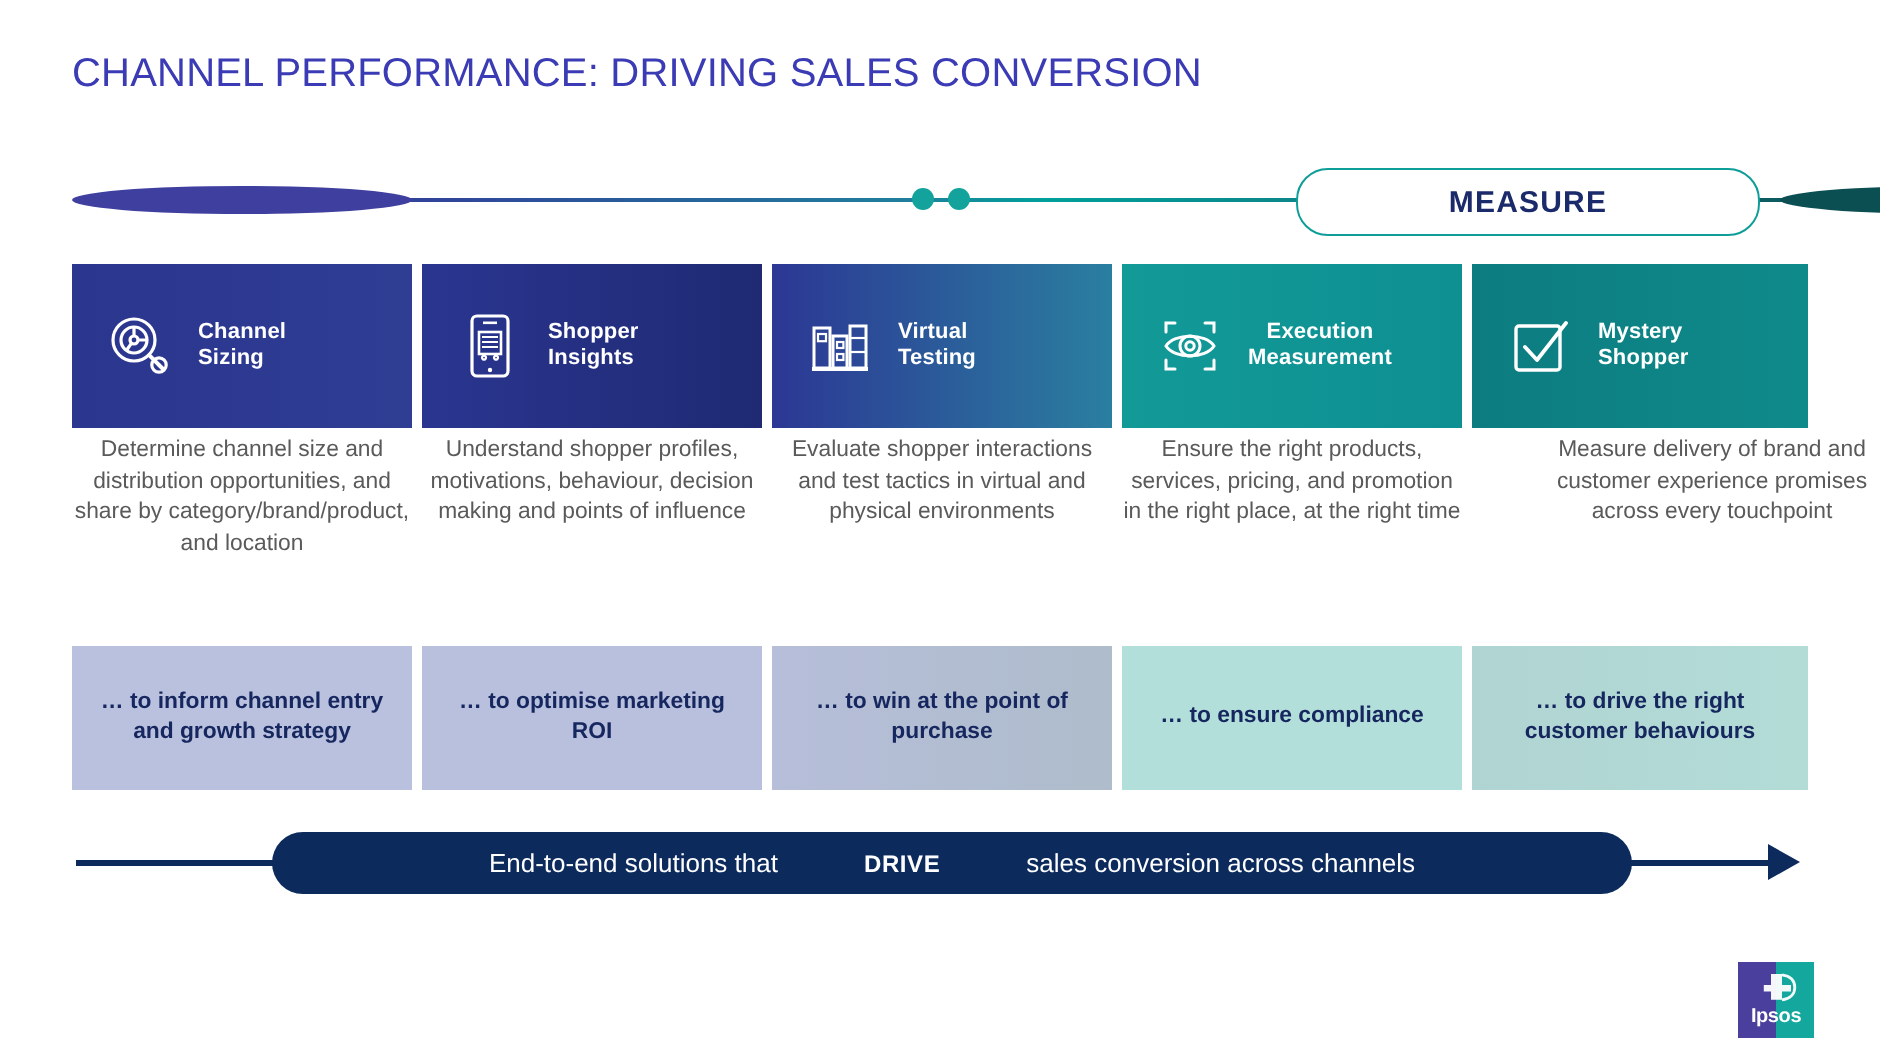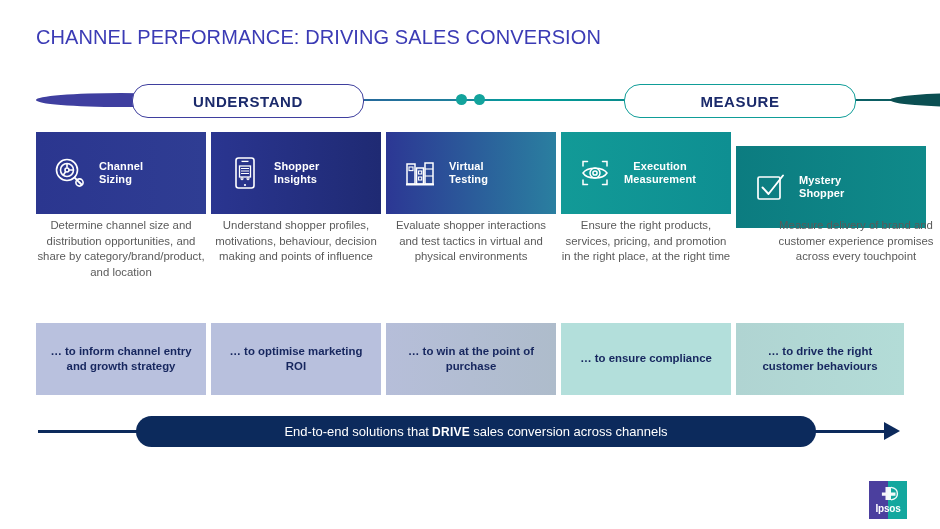--- a/index.html
+++ b/index.html
@@ -28,40 +28,40 @@
   .tl-dot.d1{left:0px;background:#3f3fa0;}
   .tl-dot.d2{left:420px;width:11px;height:11px;top:10px;background:#13a39c;}
   .tl-dot.d3{left:438px;width:11px;height:11px;top:10px;background:#13a39c;}
   .tl-dot.d4{left:854px;background:#0b4f52;}
   .pill{
     position:absolute;top:0;height:32px;border-radius:16px;
     background:#ffffff;display:flex;align-items:center;justify-content:center;
     font-size:15px;font-weight:bold;letter-spacing:.6px;color:#1b2a6b;
   }
   .pill.understand{left:96px;width:230px;border:1.6px solid #3f3f9e;}
-  .pill.measure{left:588px;width:230px;border:1.6px solid #0f9d98;}
+  .pill.measure{left:612px;width:230px;border:1.6px solid #0f9d98;}
 
   
   .cards{position:absolute;left:36px;top:132px;width:868px;height:82px;}
   .card{
     position:absolute;top:0;height:82px;
     display:flex;align-items:center;
     box-sizing:border-box;padding-left:14px;
   }
   .card .ico{width:40px;height:40px;flex:0 0 40px;margin-right:9px;}
   .card .ico svg{display:block;width:40px;height:40px;}
   .card .clabel{
     color:#ffffff;font-size:11px;font-weight:bold;line-height:1.22;
     letter-spacing:.1px;
   }
   .c1{left:0px;width:170px;background:linear-gradient(to right,#2b368f,#2f3d93);}
   .c2{left:175px;width:170px;background:linear-gradient(to right,#2a3590,#1f2a73);}
   .c3{left:350px;width:170px;background:linear-gradient(to right,#2c3794,#2a7fa0);}
   .c4{left:525px;width:170px;background:linear-gradient(to right,#129a97,#0e8f92);text-align:center;}
-  .c5{left:700px;width:190px;background:linear-gradient(to right,#0c7c80,#0f8a8a);margin-top:14px;}
+  .c5{left:700px;width:168px;background:linear-gradient(to right,#0c7c80,#0f8a8a);}
 
   
   .descs{position:absolute;left:36px;top:218px;width:868px;height:80px;}
   .desc{
     position:absolute;top:0;
     font-size:11.4px;line-height:1.38;color:#5a5a5a;
     text-align:center;
   }
   .d1{left:0px;width:170px;}
   .d2{left:175px;width:170px;}
@@ -87,21 +87,21 @@
   
   .arrowrow{position:absolute;left:36px;top:408px;width:876px;height:48px;}
   .ar-line{position:absolute;left:2px;top:22px;width:856px;height:3px;background:#0c2a5c;}
   .ar-head{position:absolute;left:848px;top:14px;width:0;height:0;
     border-top:9px solid transparent;border-bottom:9px solid transparent;
     border-left:16px solid #0c2a5c;}
   .ar-pill{
     position:absolute;left:100px;top:8px;width:680px;height:31px;
     background:#0c2a5c;border-radius:16px;
     display:flex;align-items:center;justify-content:center;
-    color:#ffffff;font-size:13px;white-space:nowrap;
+    color:#ffffff;font-size:13px;white-space:nowrap;gap:40px;
   }
   .ar-pill .strong{font-weight:bold;font-size:12px;letter-spacing:.3px;padding:0 3px;}
 
   
   .logo{position:absolute;left:869px;top:481px;width:38px;height:38px;}
   .logo .half-l{position:absolute;left:0;top:0;width:19px;height:38px;background:#4b3f9e;}
   .logo .half-r{position:absolute;left:19px;top:0;width:19px;height:38px;background:#13a79e;}
   .logo .mark{position:absolute;inset:0;}
   .logo .word{
     position:absolute;left:0;bottom:5px;width:38px;text-align:center;
@@ -115,21 +115,20 @@
 <div class="slide">
 
   <div class="title">CHANNEL PERFORMANCE: DRIVING SALES CONVERSION</div>
 
   <div class="timeline">
     <div class="tl-line"></div>
     <div class="tl-dot d1"></div>
     <div class="tl-dot d2"></div>
     <div class="tl-dot d3"></div>
     <div class="tl-dot d4"></div>
-    <div class="pill understand">UNDERSTAND</div>
     <div class="pill measure">MEASURE</div>
   </div>
 
   <div class="cards">
 
     <div class="card c1">
       <span class="ico">
         <svg viewBox="0 0 40 40" fill="none" stroke="#ffffff" stroke-width="1.6">
           <circle cx="17" cy="17" r="10.5"></circle>
             <circle cx="17" cy="17" r="6.5"></circle>

